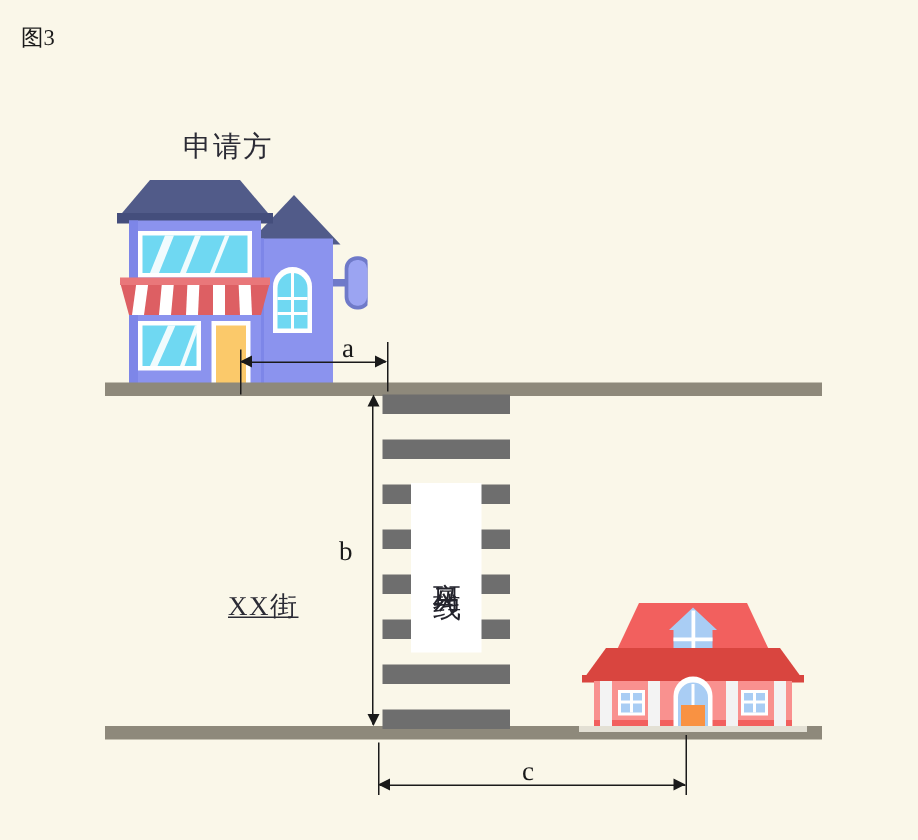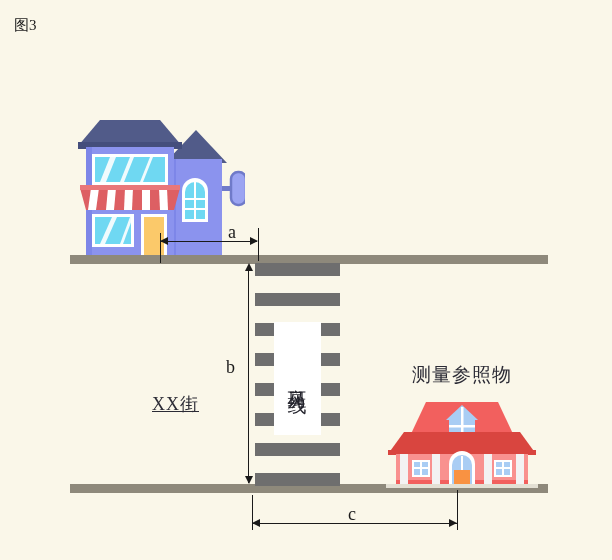--- a/index.html
+++ b/index.html
@@ -137,20 +137,21 @@
   #shop-building { left: 70px; top: 116px; width: 175px; height: 142px; }
   #ref-building  { left: 386px; top: 392px; width: 152px; height: 96px; }
 </style>
 </head>
 <body>
 
 <div id="stage">
 
   <div class="fig-caption">图3</div>
 
+  <div class="label" id="label-applicant">申请方</div>
 
   <div class="building" id="shop-building">
     <svg width="175" height="142" viewBox="0 0 175 142" xmlns="http://www.w3.org/2000/svg">
 
       <g>
         <polygon points="95,47 126,14 157,47" fill="#515b89"></polygon>
         <rect x="100" y="43" width="52" height="99" fill="#8b93ee"></rect>
         <rect x="100" y="43" width="6" height="99" fill="#7d86e8"></rect>
 
         <rect x="152" y="70" width="11" height="5" fill="#6f7ac9"></rect>
@@ -251,21 +252,20 @@
 
   <div>
     <div class="dim-tick vert" style="left:252px; top:495px; height:35px;"></div>
     <div class="dim-tick vert" style="left:457px; top:490px; height:40px;"></div>
     <div class="dim-line-h" style="left:253px; top:523px; width:204px;"></div>
     <div class="arrow arrow-left" style="left:252px; top:519px;"></div>
     <div class="arrow arrow-right" style="left:449px; top:519px;"></div>
     <div class="dim-label" style="left:348px; top:504px;">c</div>
   </div>
 
-  <div class="label" id="label-reference">测量参照物</div>
 
   <div class="building" id="ref-building">
     <svg width="152" height="96" viewBox="0 0 152 96" xmlns="http://www.w3.org/2000/svg">
 
       <polygon points="24,44 40,10 112,10 128,44" fill="#f2605e"></polygon>
 
       <g>
         <polygon points="60,28 76,13 92,28" fill="#a9cdf4"></polygon>
         <rect x="63" y="27" width="26" height="17" fill="#a9cdf4"></rect>
         <rect x="75" y="15" width="2.5" height="29" fill="#ffffff"></rect>

